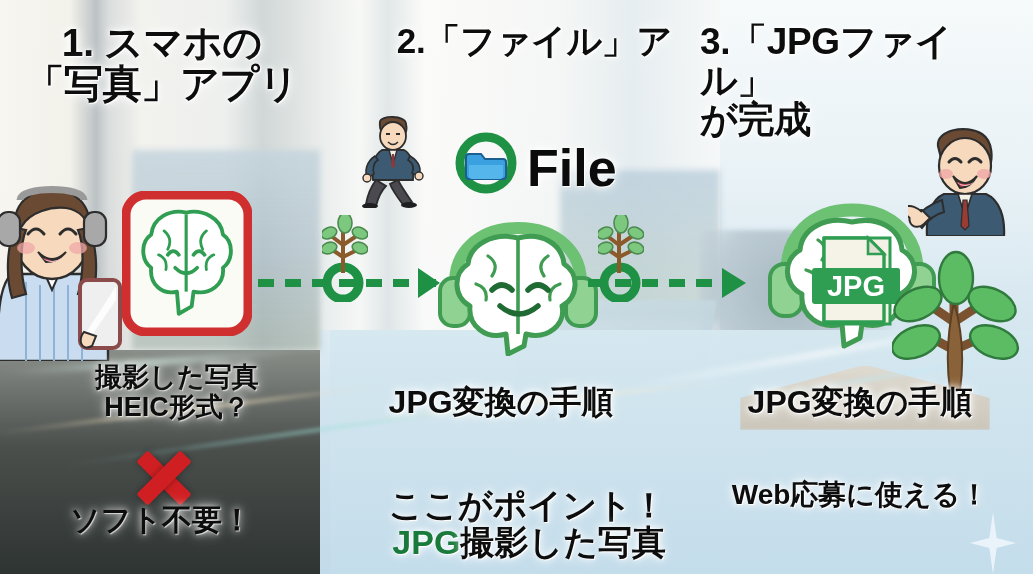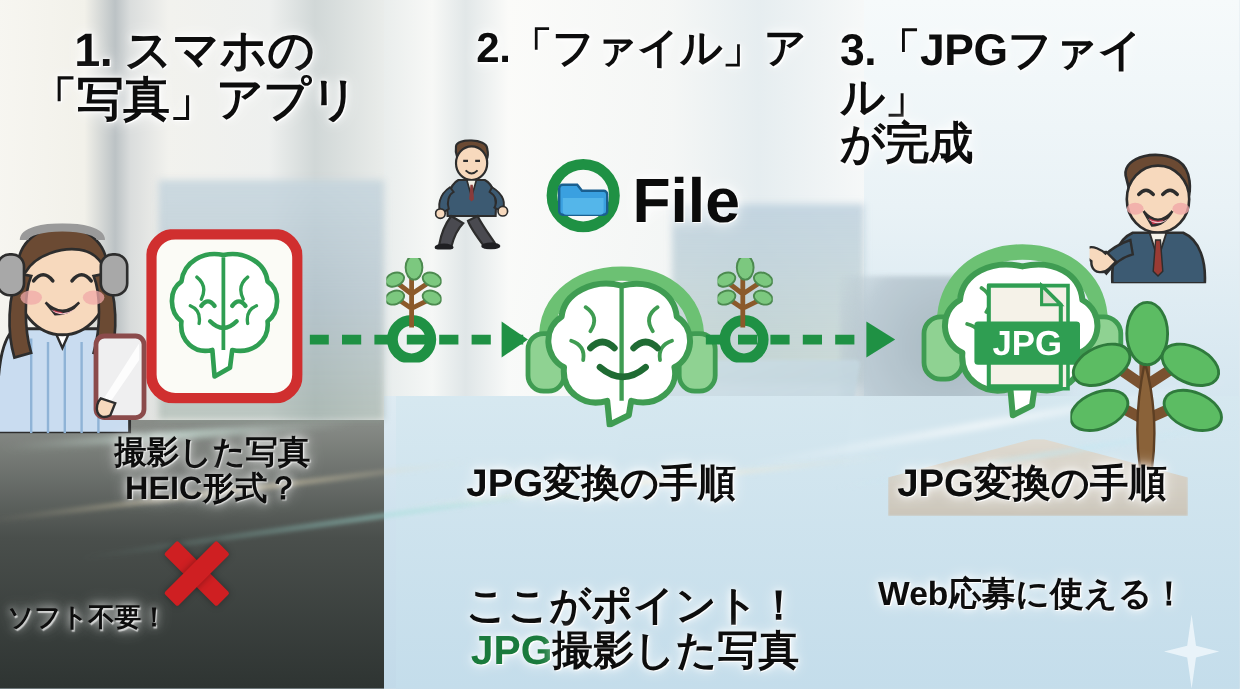--- a/index.html
+++ b/index.html
@@ -67,21 +67,21 @@
   .cap{position:absolute;color:#0d0d0d;font-weight:700;line-height:1.1;
       text-shadow:0 0 6px #fff,0 0 12px #fff,1px 1px 0 #fff;}
   .cap-dark{text-shadow:0 0 7px rgba(255,255,255,.85),0 0 14px rgba(255,255,255,.6),1px 1px 1px rgba(255,255,255,.7);}
   .green{color:#1a7a3c;}
 
   #h1{left:12px;top:22px;width:300px;text-align:center;font-size:39px;}
   #h2{left:336px;top:22px;width:336px;text-align:right;font-size:35px;}
   #h3{left:700px;top:22px;width:320px;text-align:left;font-size:37px;}
 
   #c1a{left:22px;top:363px;width:310px;text-align:center;font-size:27px;}
-  #c1b{left:6px;top:503px;width:310px;text-align:left;font-size:22px;}
+  #c1b{left:6px;top:503px;width:310px;text-align:center;font-size:30px;}
   #c2a{left:336px;top:385px;width:330px;text-align:center;font-size:32px;}
   #c2b{left:336px;top:487px;width:330px;text-align:right;font-size:34px;}
   #c3a{left:700px;top:385px;width:320px;text-align:center;font-size:32px;}
   #c3b{left:700px;top:480px;width:320px;text-align:center;font-size:28px;}
   .cap-line{display:block;}
 
   
   #filelabel{position:absolute;left:455px;top:132px;display:flex;align-items:flex-end;gap:10px;}
   #filelabel .ftxt{font-size:52px;font-weight:700;color:#0b0b0b;
       text-shadow:0 0 7px #fff,0 0 14px #fff,1px 1px 0 #fff;line-height:1;}

